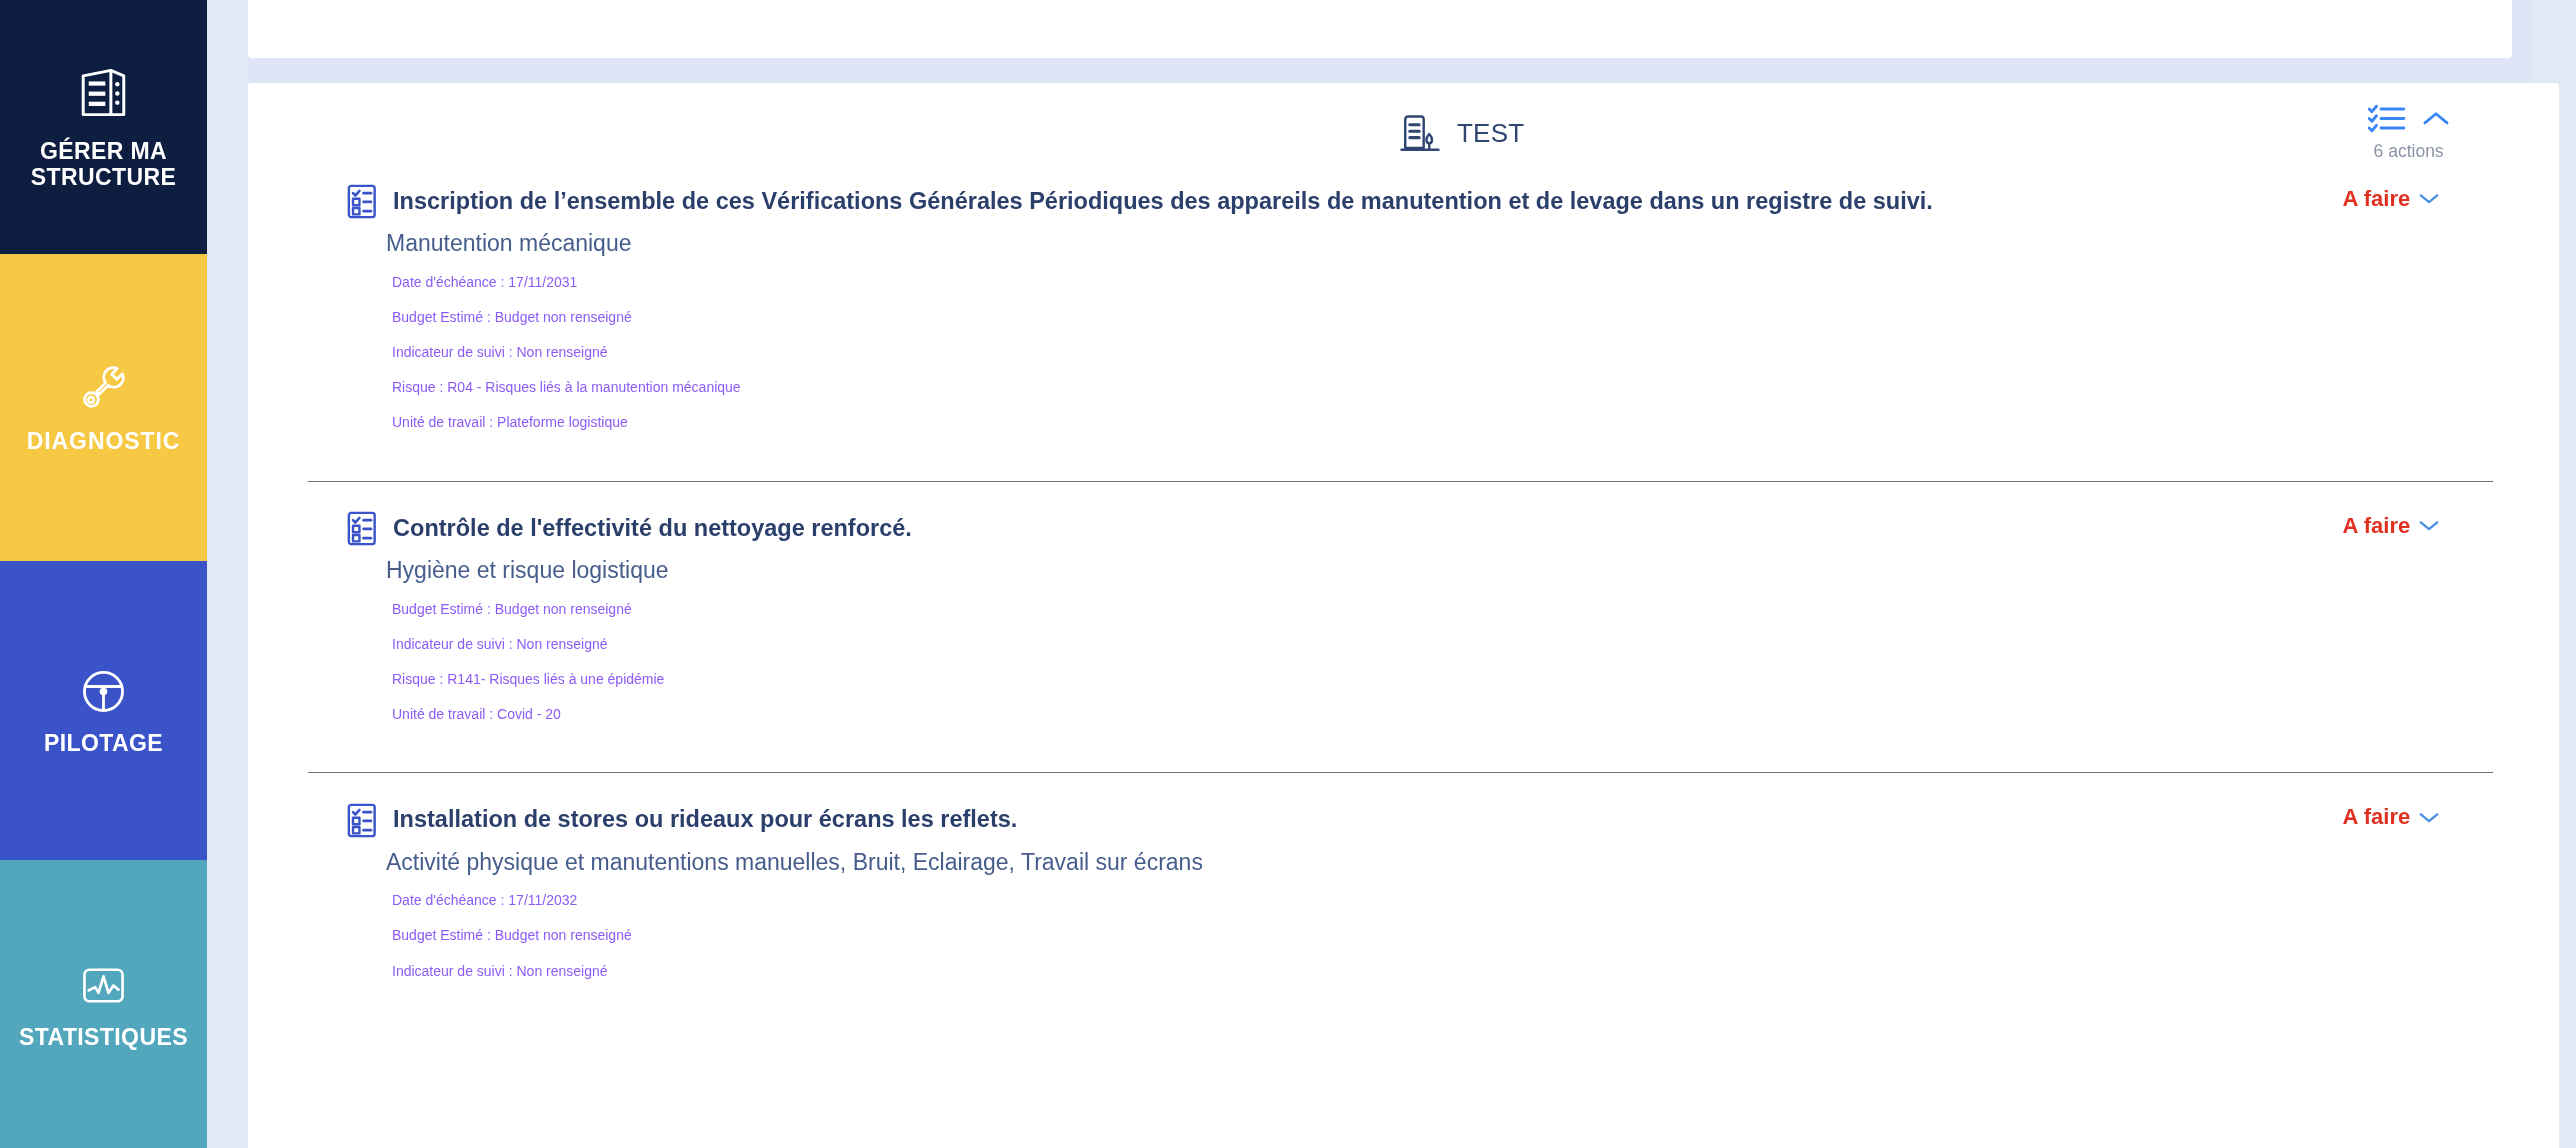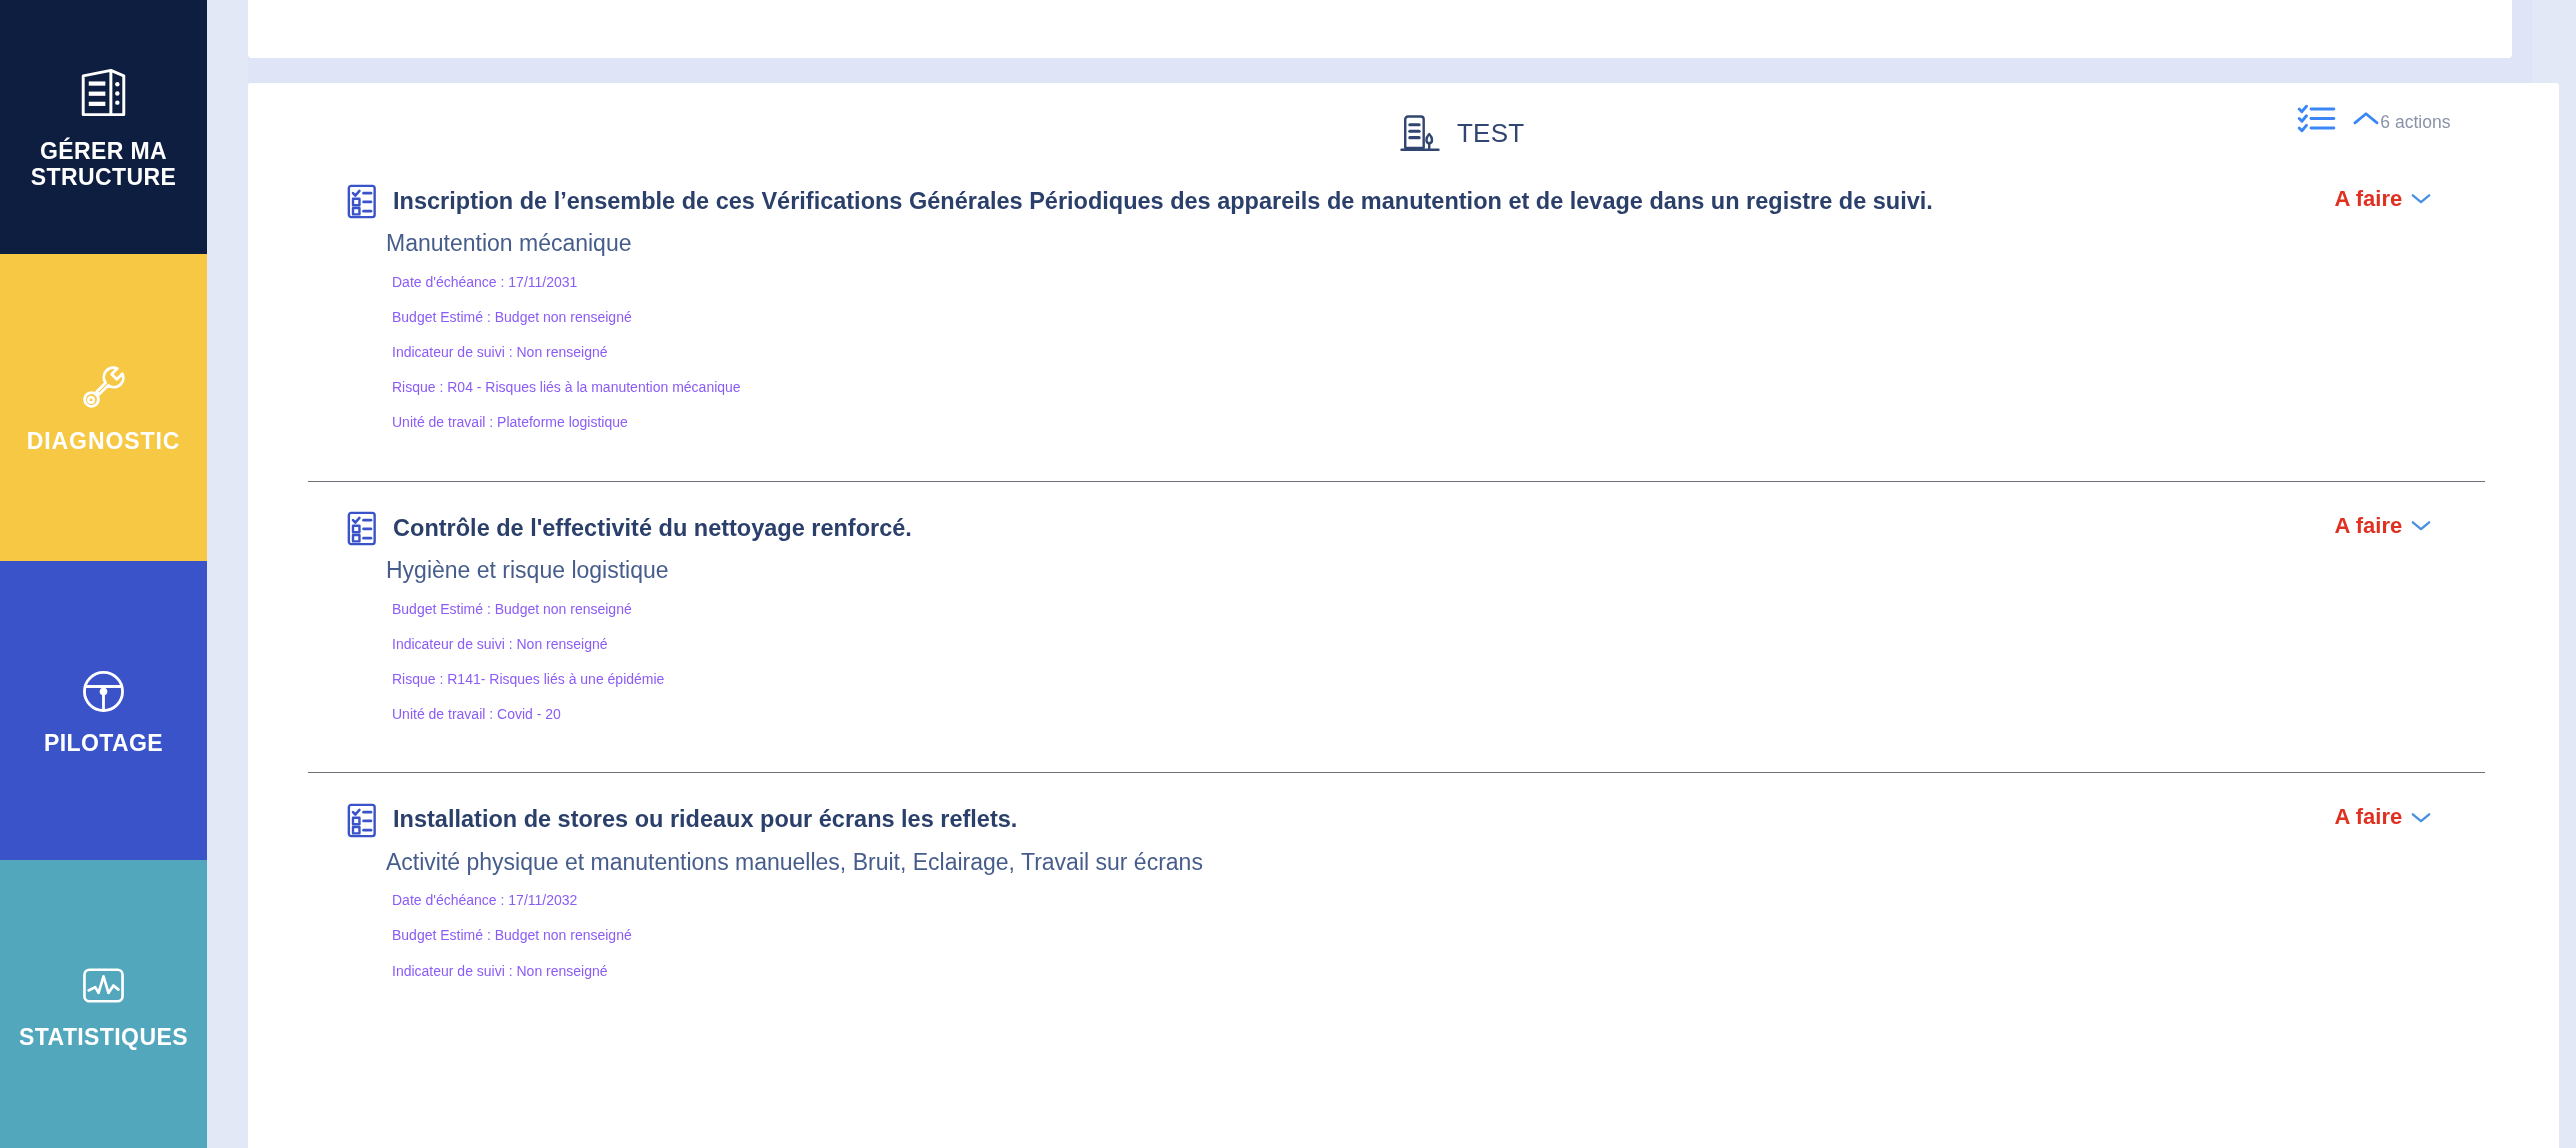--- a/index.html
+++ b/index.html
@@ -82,32 +82,32 @@
   }
   .struct-block { display: flex; align-items: center; gap: 13px; }
   .struct-title {
     color: #30456f;
     font-size: 26px;
     letter-spacing: 0.3px;
   }
   .actions-summary {
     position: absolute;
     right: 109px; top: 20px;
-    display: flex; flex-direction: row; align-items: center;
+    display: flex; flex-direction: column; align-items: center;
     cursor: pointer;
   }
   .actions-summary .row { display: flex; align-items: center; gap: 16.6px; }
   .actions-count {
     margin-top: 7.4px;
     color: #8b93a8;
     font-size: 17.5px;
   }
 
   
-  .actions-list { padding: 0 8px 0 0; }
+  .actions-list { padding: 0 0 0 0; }
   .action-item { position: relative; padding: 0 115px 0 99px; }
   .action-top { display: flex; align-items: flex-start; gap: 16.6px; }
   .action-title {
     color: #2b3f6b;
     font-weight: bold;
     font-size: 23.5px;
     line-height: 1.2;
     padding-top: 2.8px;
   }
   .action-subtitle {

